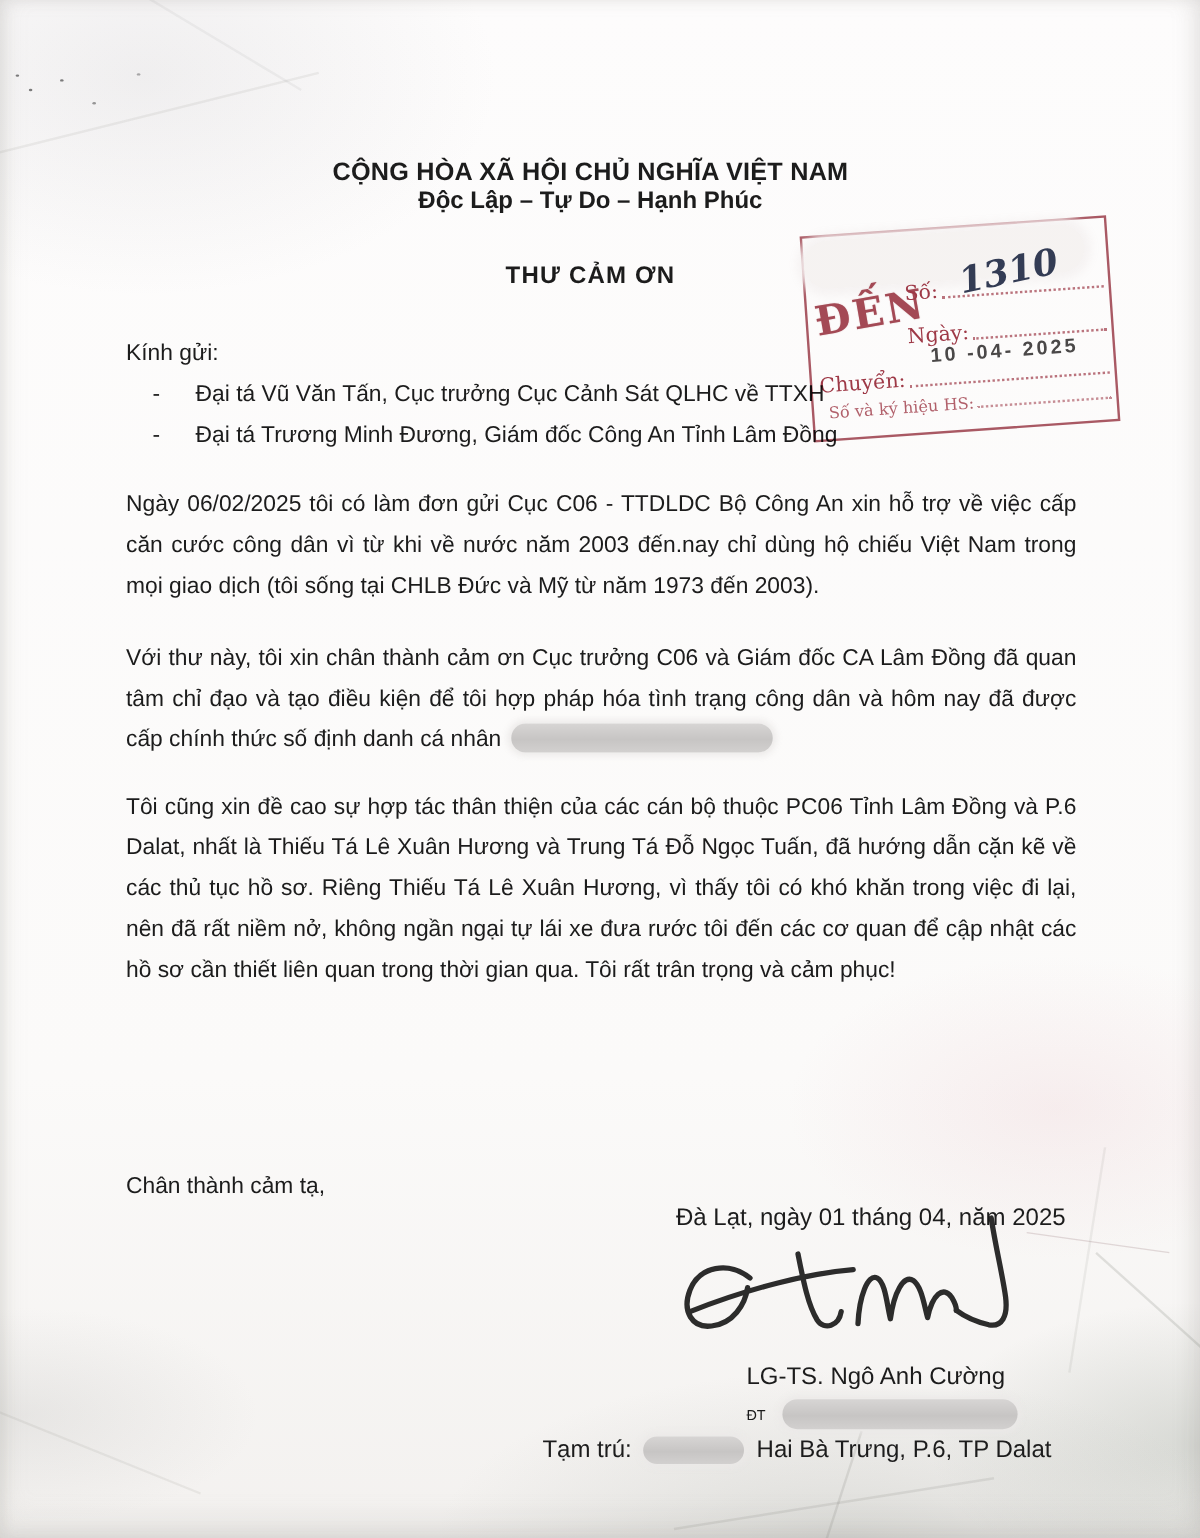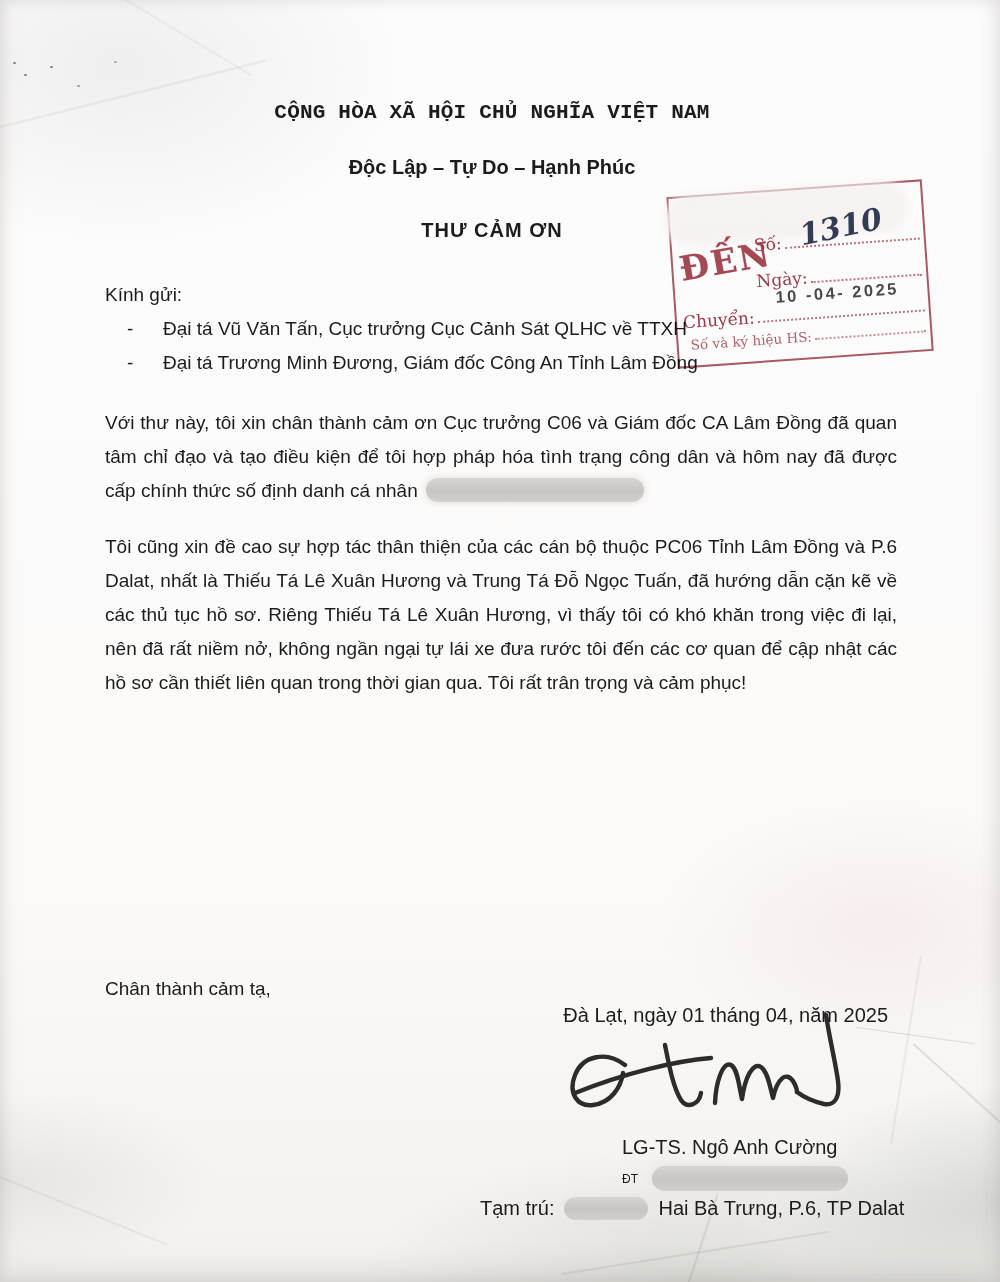--- a/index.html
+++ b/index.html
@@ -13,21 +13,21 @@
       radial-gradient(ellipse 300px 160px at 100% 94%, rgba(160,168,158,0.35), transparent 75%),
       radial-gradient(ellipse 260px 120px at 2% 92%, rgba(180,180,178,0.22), transparent 75%),
       linear-gradient(180deg,#fdfcfc 0%, #fbfaf9 70%, #f3f1ef 100%);
     box-shadow: inset -5px 0 16px rgba(150,142,140,0.12), inset 0 -14px 24px rgba(150,148,142,0.18), inset 4px 0 10px rgba(160,155,152,0.10);
   }
   .crease{position:absolute; pointer-events:none;}
   .speck{position:absolute; width:3px; height:2px; background:#3a3a3a; border-radius:50%; opacity:.65;}
 
   
   .hdr{position:absolute; left:0; right:16px; text-align:center; font-weight:bold;}
-  .hdr1{top:101px; font-size:21px; letter-spacing:.2px;font-family:Liberation Mono, monospace;}
+  .hdr1{top:132px; font-size:21px; letter-spacing:.2px;}
   .hdr2{top:156px; font-size:20px;}
   .title{top:219px; font-size:20px; letter-spacing:1px;}
 
   
   .bodytext{position:absolute; left:105px; top:278px; width:792px; font-size:19px; line-height:34px;}
   .salutation{margin:0;}
   .recipients{margin:0; padding:0; list-style:none;}
   .recipients li{display:flex; padding-left:22px;}
   .recipients .dash{width:36px; flex:none;}
   .para{margin:24px 0 0 0; text-align:justify;}
@@ -38,21 +38,21 @@
   .redact{background:linear-gradient(180deg,#d7d5d4,#c7c5c4 55%,#d2d0cf); border-radius:13px;
           box-shadow:0 0 5px 3px rgba(235,233,232,0.9); display:inline-block;}
   .redact-inline{width:218px; height:24px; vertical-align:-5px; margin-left:8px;}
 
   
   .closing{position:absolute; left:105px; top:978px; font-size:19px;}
   .dateline{position:absolute; right:112px; top:1004px; font-size:20px;}
   .signername{position:absolute; left:622px; top:1136px; font-size:20px;}
   .phoneline{position:absolute; left:622px; top:1166px; font-size:12px; display:flex; align-items:center; gap:14px;}
   .phoneline .redact{width:196px; height:25px;}
-  .addressline{position:absolute; left:480px; top:1197px; font-size:20px; display:flex; align-items:center; gap:10px;}
+  .addressline{position:absolute; left:452px; top:1197px; font-size:20px; display:flex; align-items:center; gap:10px;}
   .addressline .redact{width:84px; height:23px;}
 
   .sig{position:absolute; left:545px; top:1003px; pointer-events:none;}
 
   
   .stamp{
     position:absolute; left:672px; top:188px; width:252px; height:168px;
     border:2.5px solid rgba(148,44,58,0.78); transform:rotate(-4deg);
     mix-blend-mode:multiply; z-index:3; font-family:"DejaVu Serif", serif;
   }
@@ -122,20 +122,21 @@
     <ul class="recipients">
       <li>
         <span class="dash">-</span>
         <span>Đại tá Vũ Văn Tấn, Cục trưởng Cục Cảnh Sát QLHC về TTXH</span>
       </li>
       <li>
         <span class="dash">-</span>
         <span>Đại tá Trương Minh Đương, Giám đốc Công An Tỉnh Lâm Đồng</span>
       </li>
     </ul>
+    <p class="para p2">Ngày 06/02/2025 tôi có làm đơn gửi Cục C06 - TTDLDC Bộ Công An xin hỗ trợ về việc cấp căn cước công dân vì từ khi về nước năm 2003 đến.nay chỉ dùng hộ chiếu Việt Nam trong mọi giao dịch (tôi sống tại CHLB Đức và Mỹ từ năm 1973 đến 2003).</p>
     <p class="para p3"><span>Với thư này, tôi xin chân thành cảm ơn Cục trưởng C06 và Giám đốc CA Lâm Đồng đã quan tâm chỉ đạo và tạo điều kiện để tôi hợp pháp hóa tình trạng công dân và hôm nay đã được cấp chính thức số định danh cá nhân</span><span class="redact redact-inline"></span></p>
     <p class="para p4">Tôi cũng xin đề cao sự hợp tác thân thiện của các cán bộ thuộc PC06 Tỉnh Lâm Đồng và P.6 Dalat, nhất là Thiếu Tá Lê Xuân Hương và Trung Tá Đỗ Ngọc Tuấn, đã hướng dẫn cặn kẽ về các thủ tục hồ sơ. Riêng Thiếu Tá Lê Xuân Hương, vì thấy tôi có khó khăn trong việc đi lại, nên đã rất niềm nở, không ngần ngại tự lái xe đưa rước tôi đến các cơ quan để cập nhật các hồ sơ cần thiết liên quan trong thời gian qua. Tôi rất trân trọng và cảm phục!</p>
   </div>
 
   <div class="closing">Chân thành cảm tạ,</div>
   <div class="dateline">Đà Lạt, ngày 01 tháng 04, năm 2025</div>
 
   <svg class="sig" width="330" height="120" viewBox="0 0 330 120">
     <g fill="none" stroke="#1b1b1b" stroke-width="4.4" stroke-linecap="round" stroke-linejoin="round" opacity="0.92">
       <path d="M 80,62 C 62,48 38,52 30,72 C 23,90 32,104 48,102 C 66,100 76,84 78,70"></path>

